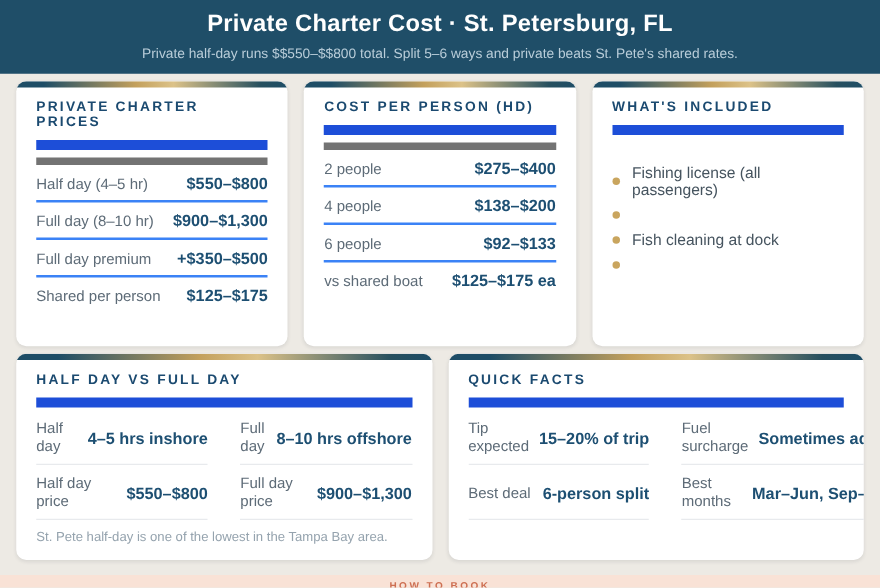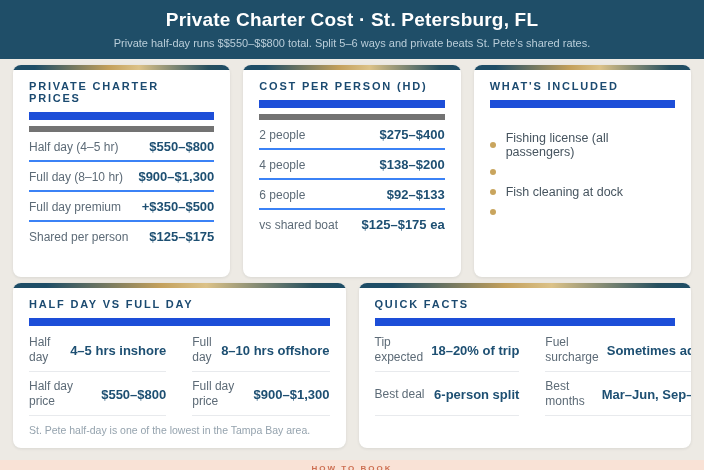--- a/index.html
+++ b/index.html
@@ -251,21 +251,21 @@
         </div>
       </section>
 
       <section class="card">
         <div class="strip"></div>
         <div class="card-body">
           <h2 class="card-title">QUICK FACTS</h2>
           <div class="cellgrid">
             <div class="cell">
               <span class="lbl">Tip expected</span>
-              <span class="val">18–20% of trip</span>
+              <span class="val">15–20% of trip</span>
             </div>
             <div class="cell">
               <span class="lbl">Fuel surcharge</span>
               <span class="val">Sometimes added</span>
             </div>
             <div class="cell">
               <span class="lbl">Best deal</span>
               <span class="val">6-person split</span>
             </div>
             <div class="cell">

